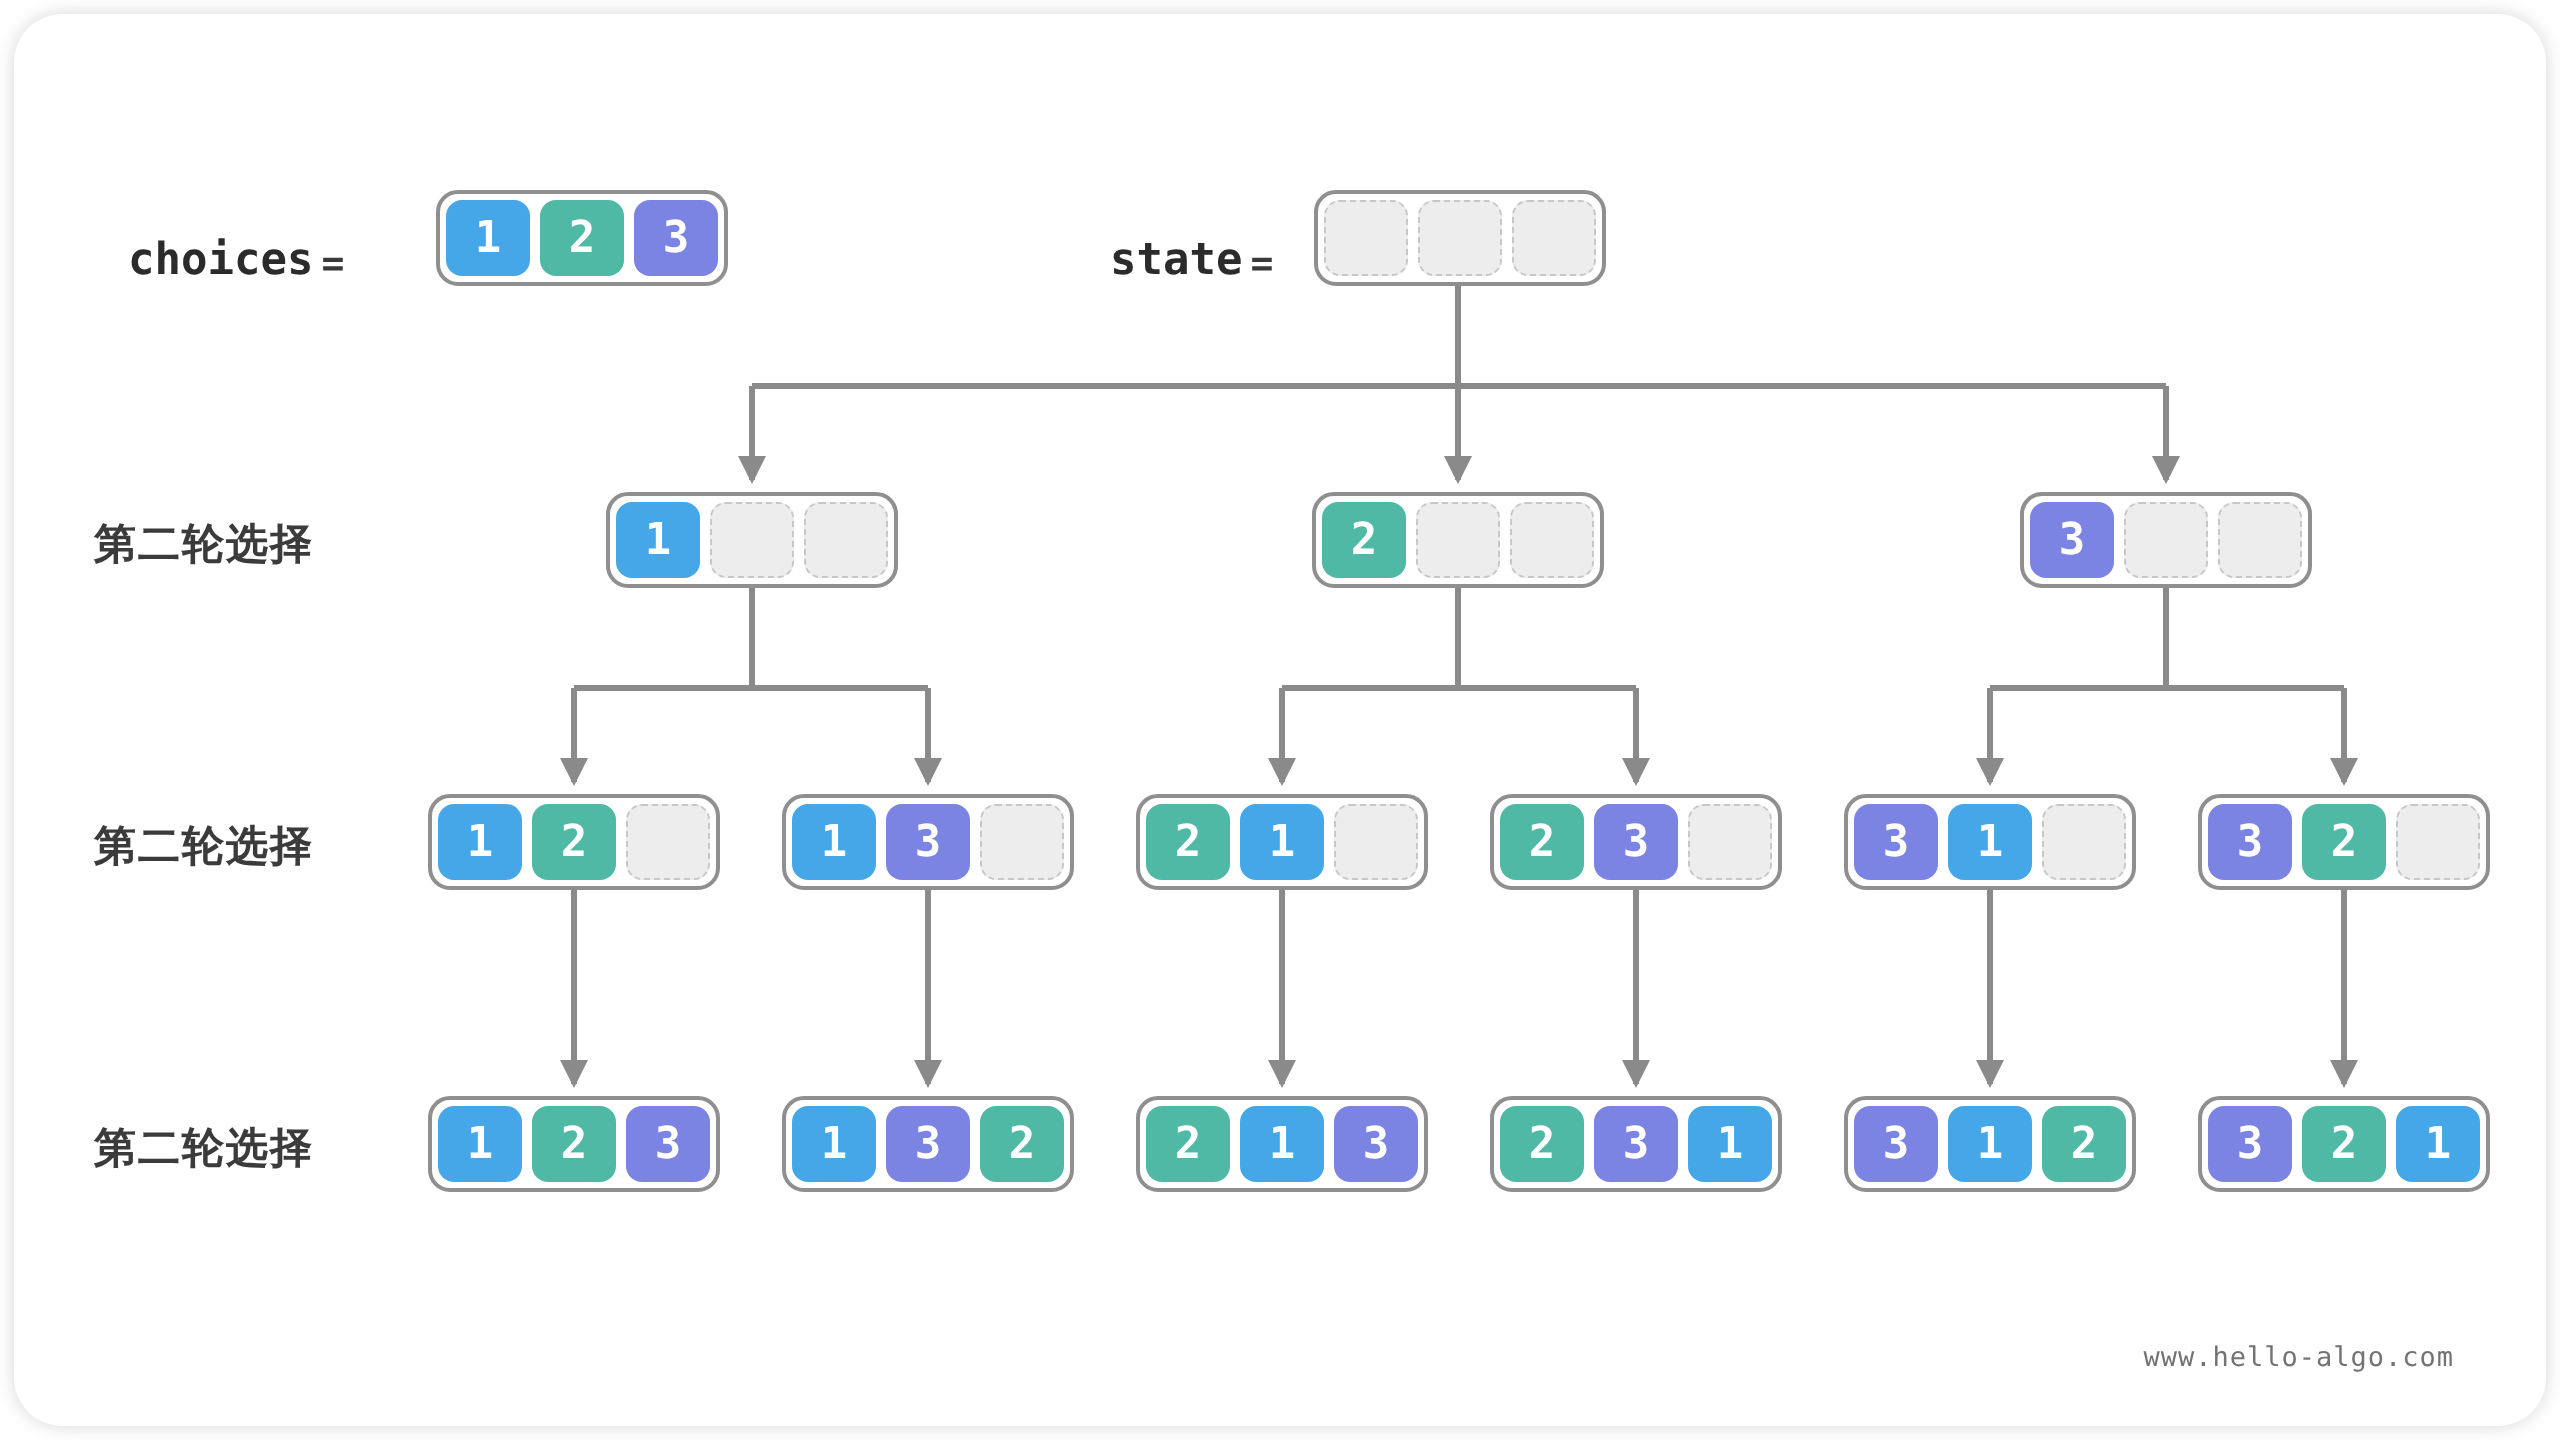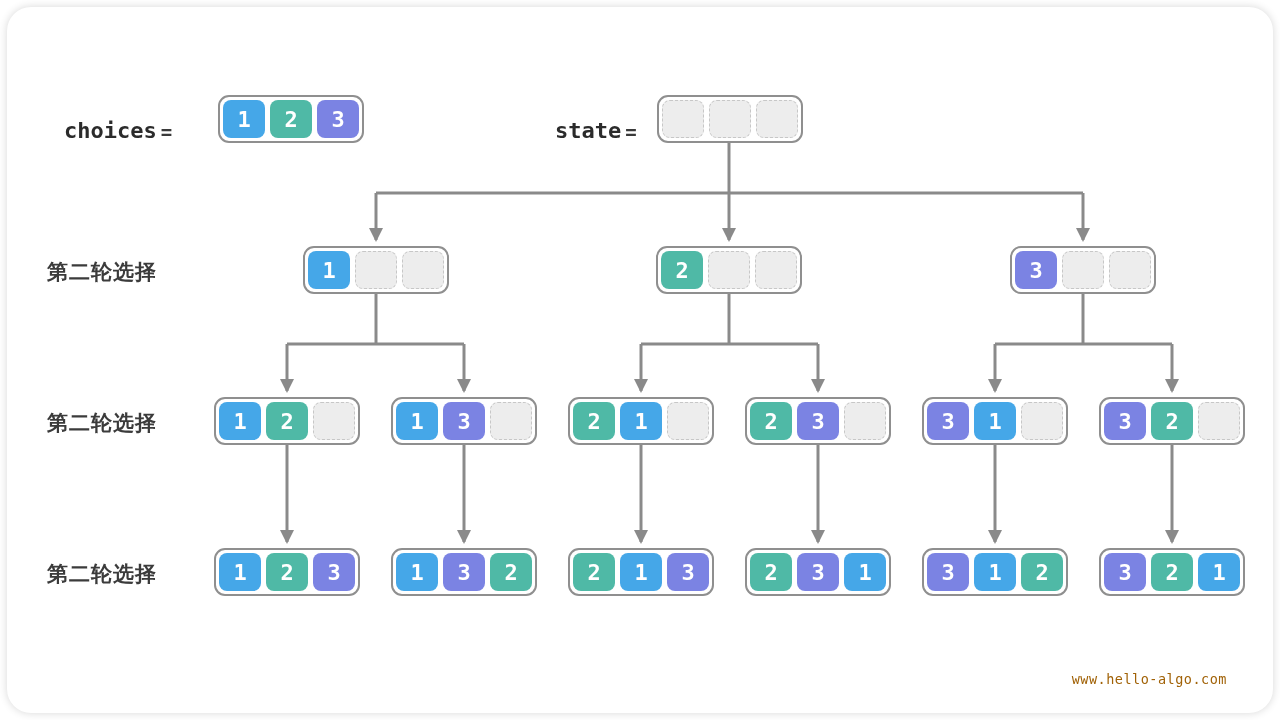--- a/index.html
+++ b/index.html
@@ -38,21 +38,21 @@
     width: 42px; height: 38px; border-radius: 8px;
     display: flex; align-items: center; justify-content: center;
     font-family: "DejaVu Sans Mono", monospace; font-weight: bold;
     font-size: 22px; color: #ffffff;
   }
   .cell.empty { background: #ededed; border: 1.5px dashed #c7c7c7; }
 
   .watermark {
     position: absolute; right: 46px; bottom: 26px;
     font-family: "DejaVu Sans Mono", monospace; font-size: 13.5px;
-    color: #a16207; letter-spacing: 0.5px;
+    color: #737373; letter-spacing: 0.5px;
   }
 </style>
 </head>
 <body>
 
 <div class="canvas">
   <div class="card">
 
     <svg class="arrows" id="arrow-layer" viewBox="0 0 1280 720" xmlns="http://www.w3.org/2000/svg">
       <defs>

